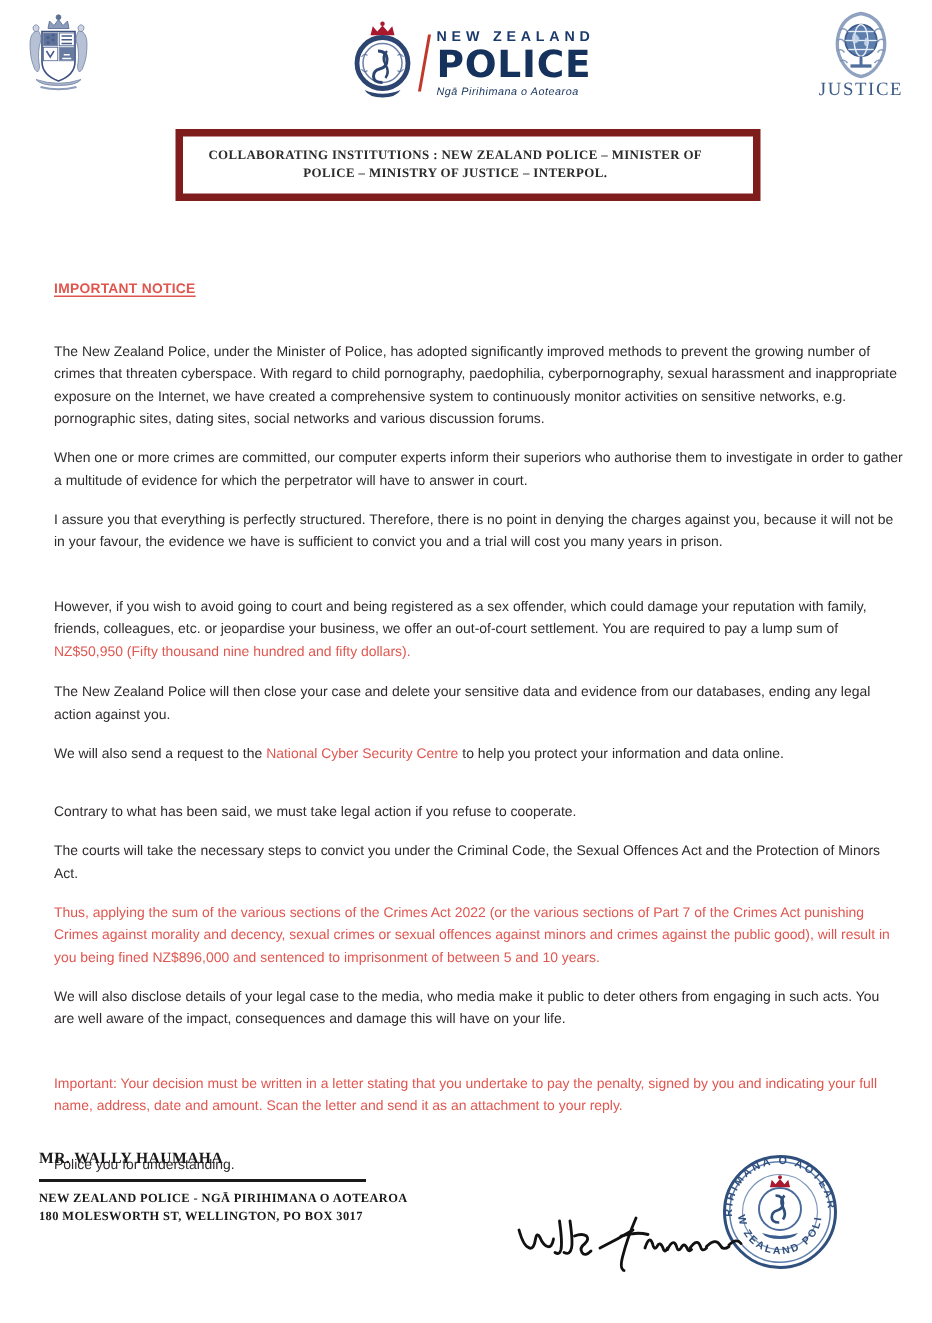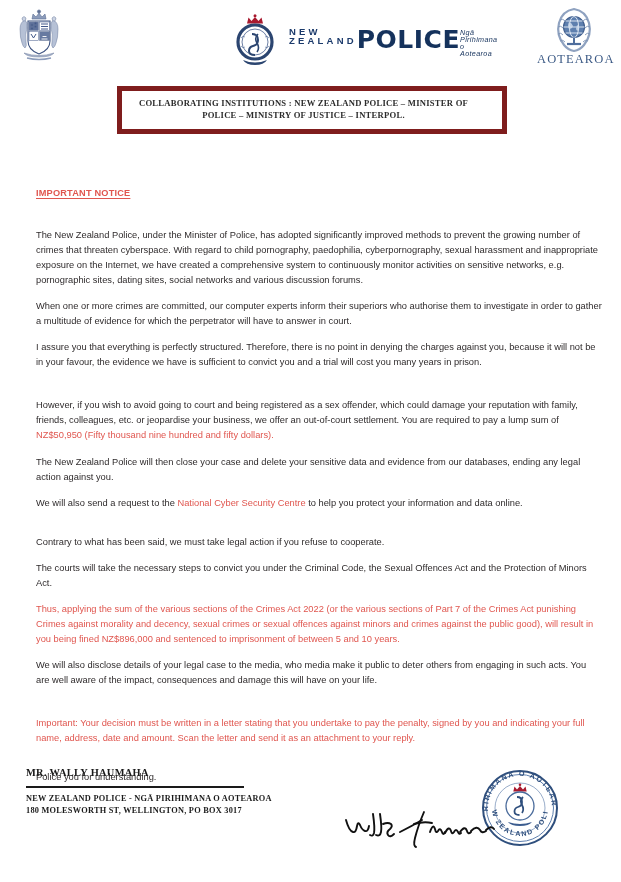--- a/index.html
+++ b/index.html
@@ -44,21 +44,21 @@
   }
   .police-divider {
     width: 2px;
     height: 38px;
     background: #c0392b;
     transform: skewX(-10deg);
     margin: 0 7px 0 4px;
   }
   .police-words {
     display: flex;
-    flex-direction: row;
+    flex-direction: column;
     justify-content: center;
   }
   .pw-top {
     font-size: 9.5px;
     letter-spacing: 3.2px;
     color: #1b3a6b;
     font-weight: 600;
     line-height: 1;
     margin-bottom: 1px;
   }
@@ -297,21 +297,21 @@
             <path d="M15.5 27 h17"></path>
         </g>
 
         <path d="M19 16 q3 1 4 4 q-1 3 -4 3 q-2 -3 0 -7z" fill="#cfdcec" opacity="0.85"></path>
         <path d="M27 19 q3 1 2 5 q-2 2 -3 -1z" fill="#cfdcec" opacity="0.85"></path>
 
         <path d="M24 31.5 v7" stroke="#4f6e9d" stroke-width="2"></path>
         <path d="M17 38 h14" stroke="#4f6e9d" stroke-width="2.2"></path>
       </g>
     </svg>
-    <div class="interpol-word">AOTEAROA</div>
+    <div class="interpol-word">JUSTICE</div>
   </div>
 </div>
 
 <div class="collab-box">COLLABORATING INSTITUTIONS : NEW ZEALAND POLICE – MINISTER OF POLICE – MINISTRY OF JUSTICE  –  INTERPOL.</div>
 
 <div class="doc-body">
 
   <div>
     <span class="notice-title">IMPORTANT NOTICE</span>
   </div>

